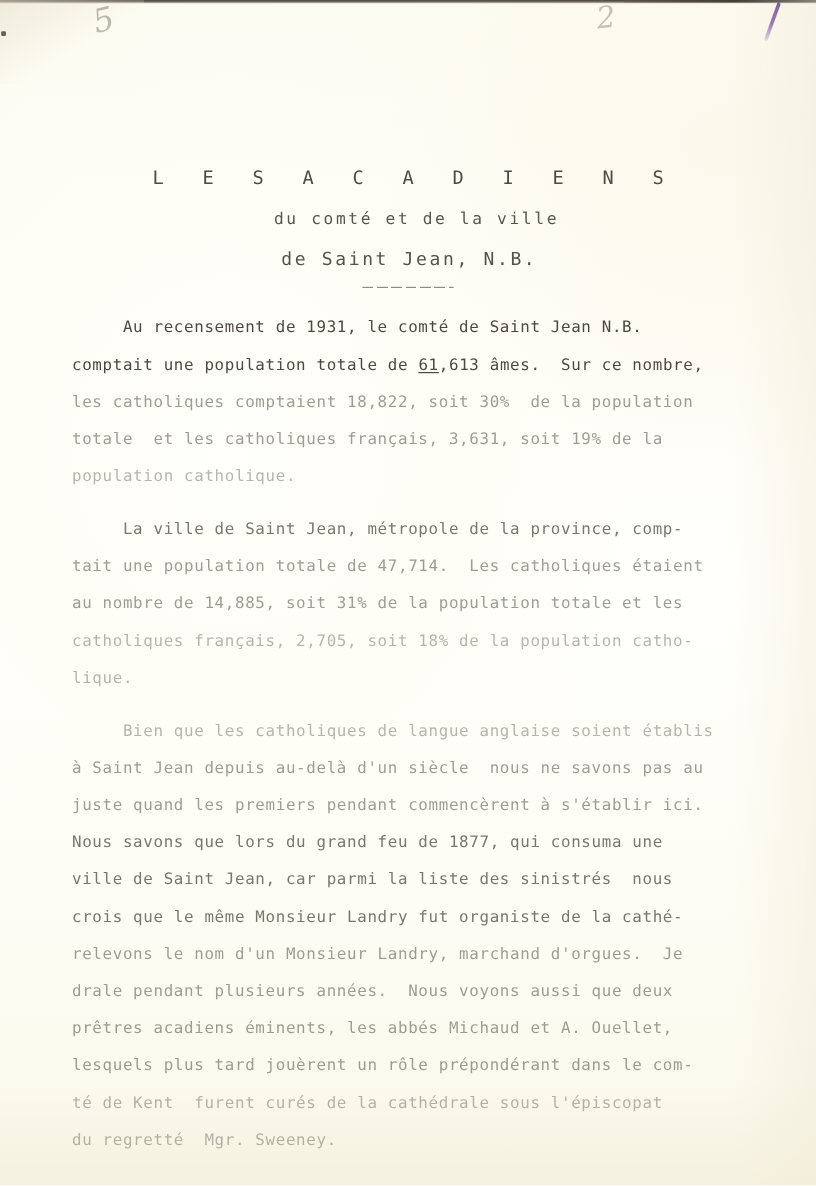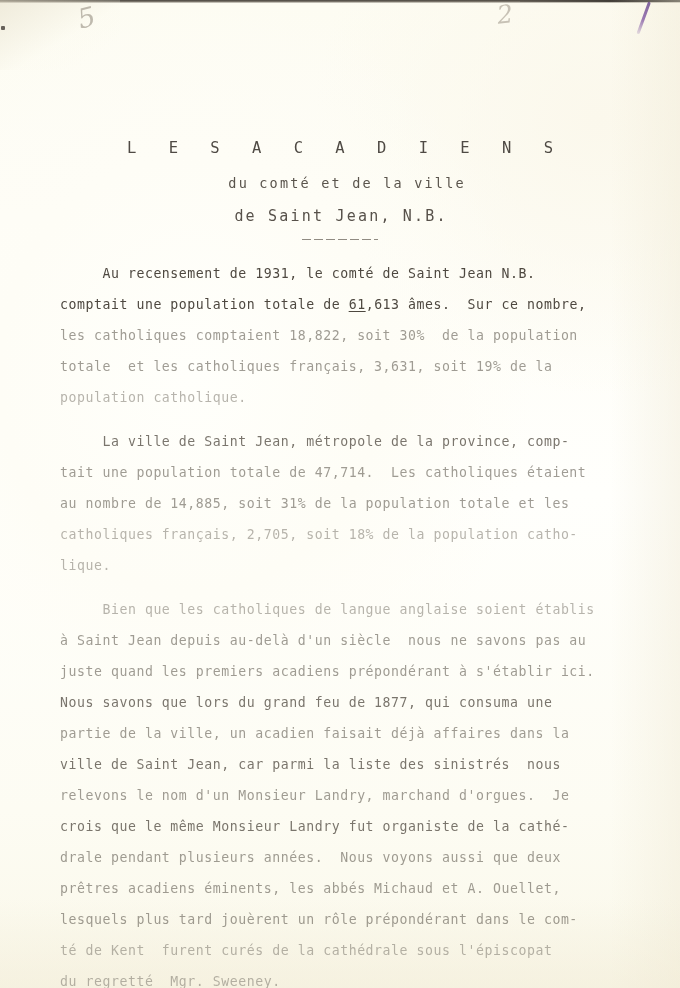--- a/index.html
+++ b/index.html
@@ -221,26 +221,25 @@
         <div class="line ink-mid"><span>     La ville de Saint Jean, métropole de la province, comp-</span></div>
         <div class="line ink-light"><span>tait une population totale de 47,714.  Les catholiques étaient</span></div>
         <div class="line ink-light"><span>au nombre de 14,885, soit 31% de la population totale et les</span></div>
         <div class="line ink-faint"><span>catholiques français, 2,705, soit 18% de la population catho-</span></div>
         <div class="line ink-faint"><span>lique.</span></div>
       </div>
 
       <div class="para">
         <div class="line ink-faint"><span>     Bien que les catholiques de langue anglaise soient établis</span></div>
         <div class="line ink-light"><span>à Saint Jean depuis au-delà d'un siècle  nous ne savons pas au</span></div>
-        <div class="line ink-light"><span>juste quand les premiers acadiens prépondérant à s'établir ici.</span></div>
+        <div class="line ink-light"><span>juste quand les premiers pendant commencèrent à s'établir ici.</span></div>
         <div class="line ink-mid"><span>Nous savons que lors du grand feu de 1877, qui consuma une</span></div>
-        <div class="line ink-light"><span>partie de la ville, un acadien faisait déjà affaires dans la</span></div>
         <div class="line ink-mid"><span>ville de Saint Jean, car parmi la liste des sinistrés  nous</span></div>
+        <div class="line ink-mid"><span>crois que le même Monsieur Landry fut organiste de la cathé-</span></div>
         <div class="line ink-light"><span>relevons le nom d'un Monsieur Landry, marchand d'orgues.  Je</span></div>
-        <div class="line ink-mid"><span>crois que le même Monsieur Landry fut organiste de la cathé-</span></div>
         <div class="line ink-light"><span>drale pendant plusieurs années.  Nous voyons aussi que deux</span></div>
         <div class="line ink-light"><span>prêtres acadiens éminents, les abbés Michaud et A. Ouellet,</span></div>
         <div class="line ink-light"><span>lesquels plus tard jouèrent un rôle prépondérant dans le com-</span></div>
         <div class="line ink-faint"><span>té de Kent  furent curés de la cathédrale sous l'épiscopat</span></div>
         <div class="line ink-faint"><span>du regretté  Mgr. Sweeney.</span></div>
       </div>
 
     </div>
   </div>
 </div>

